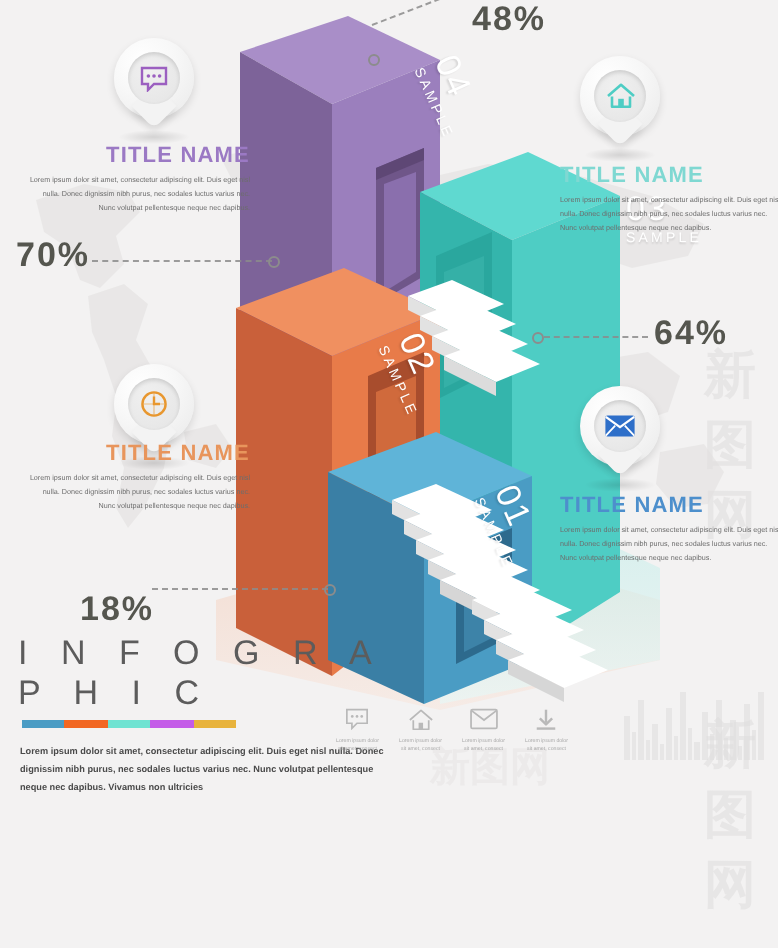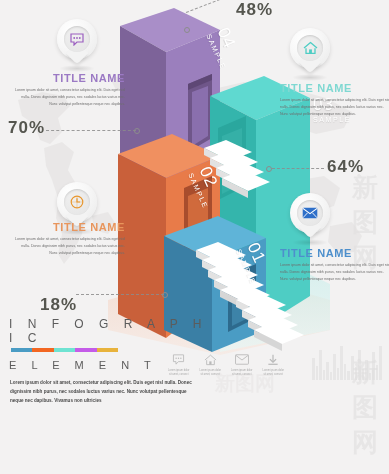--- a/index.html
+++ b/index.html
@@ -100,21 +100,21 @@
   .txt-purple .tb-title{color:#9b79c4;}
   .txt-orange{left:13px;top:221px;}
   .txt-orange .tb-title{color:#e8955c;}
   .txt-teal{left:280px;top:82px;}
   .txt-teal .tb-title{color:#7fd8d2;}
   .txt-blue{left:280px;top:247px;}
   .txt-blue .tb-title{color:#4d8fcc;}
 
   
   .foot{position:absolute;left:9px;top:317px;width:200px;}
-  .foot h1{margin:0;font-size:12px;letter-spacing:6px;color:#5c5c5c;font-weight:normal;}
+  .foot h1{margin:0;font-size:17px;letter-spacing:6px;color:#5c5c5c;font-weight:normal;}
   .foot h2{margin:7px 0 0 0;font-size:11px;letter-spacing:6px;color:#5c5c5c;font-weight:normal;}
   .barstrip{display:flex;width:107px;height:3.5px;margin:3px 0 0 2px;}
   .barstrip i{flex:1;display:block;}
   .foot p{margin:7px 0 0 1px;font-size:4.6px;line-height:2.05;color:#4a4a4a;
           font-weight:bold;width:182px;}
 
   
   .ficons{position:absolute;left:167px;top:352px;width:118px;display:flex;gap:8px;}
   .fic{width:24px;text-align:center;}
   .fic .gl{height:15px;display:flex;align-items:center;justify-content:center;}
@@ -370,21 +370,20 @@
 
   <div class="foot">
     <h1>I N F O G R A P H I C</h1>
     <div class="barstrip">
       <i style="background:#4a9cc4"></i>
       <i style="background:#f26722"></i>
       <i style="background:#6fe3d2"></i>
       <i style="background:#c45ce8"></i>
       <i style="background:#e8b33c"></i>
     </div>
-    <h2>E L E M E N T</h2>
     <p>Lorem ipsum dolor sit amet, consectetur adipiscing elit. Duis eget nisl nulla. Donec dignissim nibh purus, nec sodales luctus varius nec. Nunc volutpat pellentesque neque nec dapibus. Vivamus non ultricies</p>
   </div>
 
   <div class="ficons">
     <div class="fic">
       <div class="gl">
         <svg width="13" height="11" viewBox="0 0 14 13">
           <path d="M1 1 h12 v8 h-6 l-3 3 v-3 h-3 z" fill="none" stroke="#b9b9b9" stroke-width="1"></path>
           <circle cx="4.2" cy="5" r="0.8" fill="#b9b9b9"></circle>
           <circle cx="7" cy="5" r="0.8" fill="#b9b9b9"></circle>

